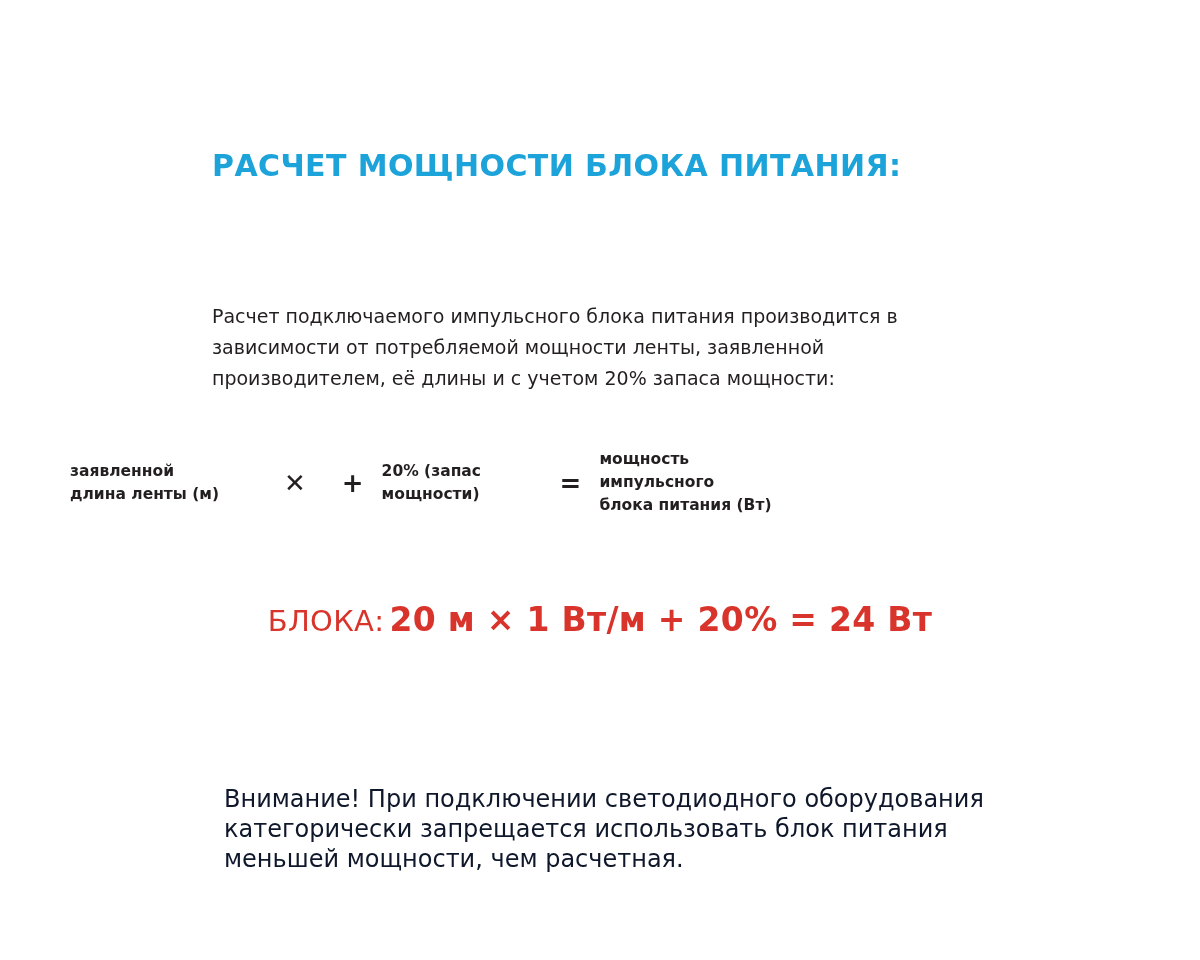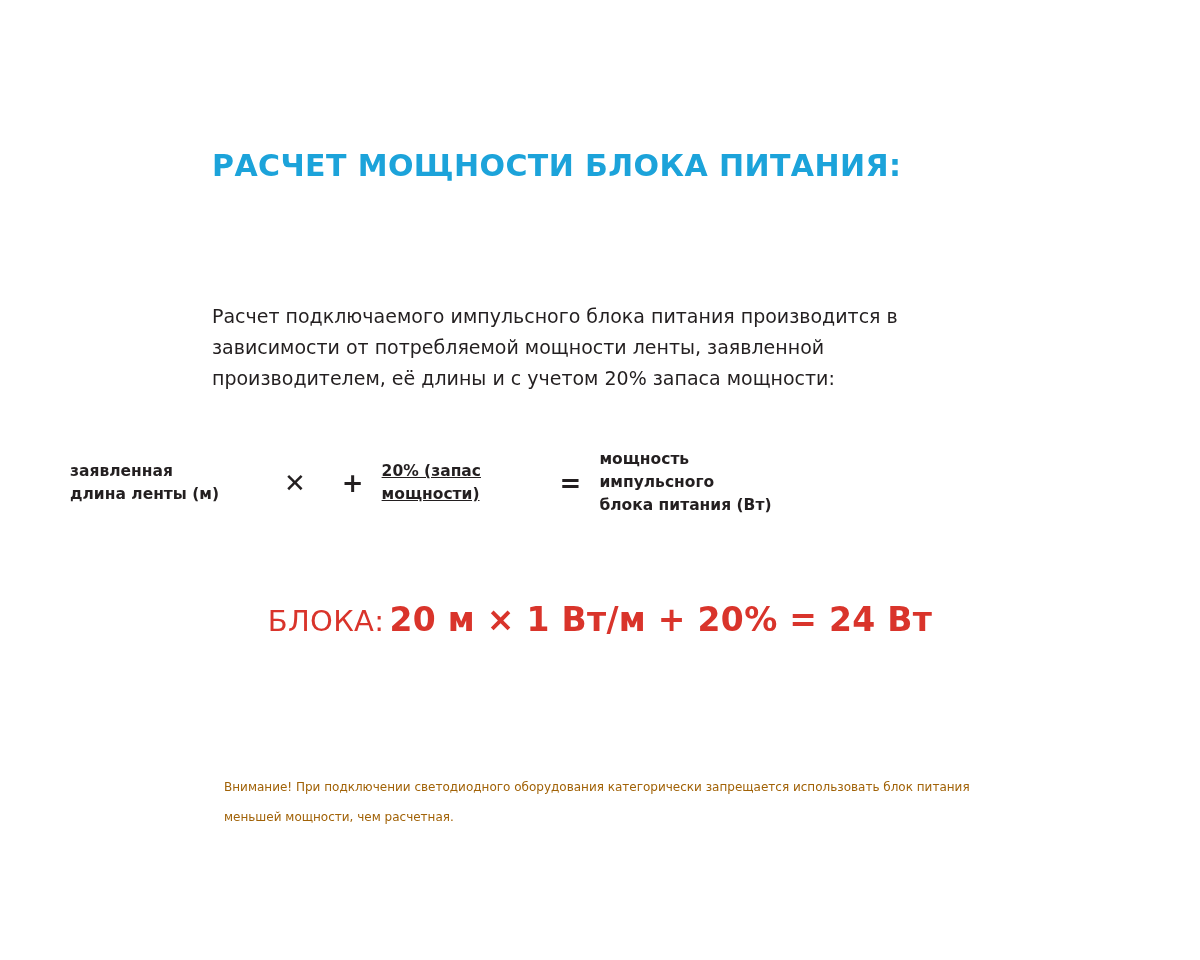--- a/index.html
+++ b/index.html
@@ -65,21 +65,21 @@
   }
   .formula-op {
     font-size: 26px;
     font-weight: bold;
     color: #231f20;
     padding: 0 18px;
     line-height: 1;
   }
   .t1 { width: 196px; }
   .t2 { width: 340px; }
-  .t3 { width: 160px; text-decoration: underline; }
+  .t3 { width: 160px; }
   .t4 { width: 240px; }
 
   
   .example {
     position: absolute;
     left: 0;
     top: 600px;
     width: 1200px;
     text-align: center;
   }
@@ -94,36 +94,36 @@
     color: #d9342b;
     letter-spacing: 0.3px;
   }
 
   
   .warning {
     position: absolute;
     left: 224px;
     top: 760px;
     width: 800px;
-    font-size: 12px;
+    font-size: 24px;
     line-height: 30px;
-    color: #a16207;
+    color: #0f172a;
   }
 </style>
 </head>
 <body>
 
 <div class="page">
 
   <h1 class="title">РАСЧЕТ МОЩНОСТИ БЛОКА ПИТАНИЯ:</h1>
 
   <p class="intro">Расчет подключаемого импульсного блока питания производится в зависимости от потребляемой мощности ленты, заявленной производителем, её длины и с учетом 20% запаса мощности:</p>
 
   <div class="formula">
-    <div class="formula-term t1">заявленная
+    <div class="formula-term t1">заявленной
 длина ленты (м)</div>
     <div class="formula-op">✕</div>
     <div class="formula-op">+</div>
     <div class="formula-term t3">20% (запас
 мощности)</div>
     <div class="formula-op">=</div>
     <div class="formula-term t4">мощность
 импульсного
 блока питания (Вт)</div>
   </div>

